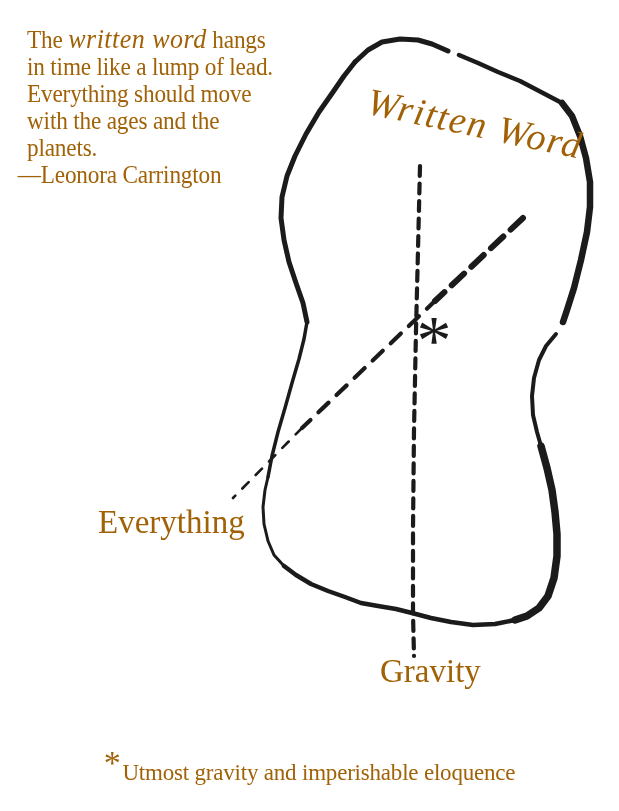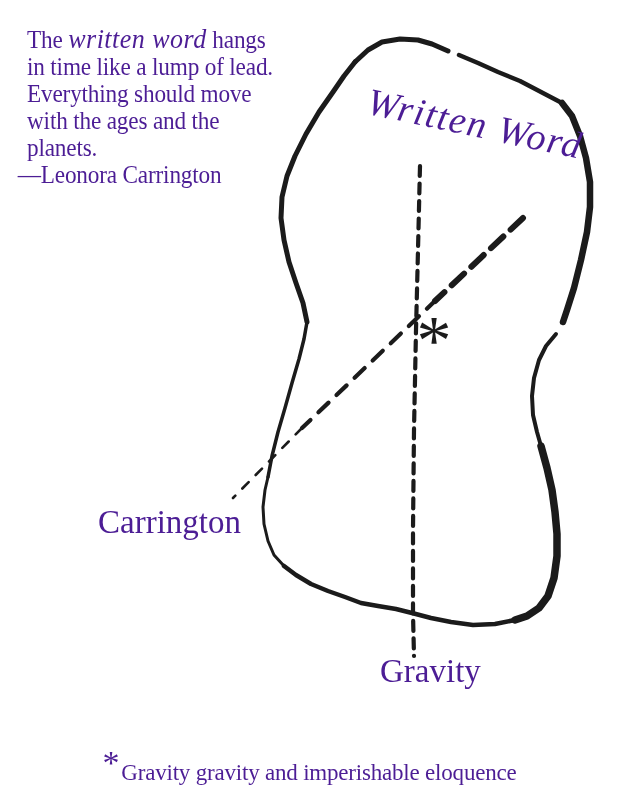--- a/index.html
+++ b/index.html
@@ -1,20 +1,20 @@
 <!DOCTYPE html>
 <html><head>
 <meta charset="utf-8">
 <style>
   html,body{margin:0;padding:0;background:#ffffff;}
   .page{
     position:relative;
     width:619px;height:811px;
     background:#ffffff;
-    color:#4c1d95;
+    color:#a16207;
     font-family:"Liberation Serif", serif;
     overflow:hidden;
   }
   .quote{
     position:absolute;left:27px;top:25px;
     font-size:25px;line-height:27px;
     letter-spacing:-0.2px;
     transform:scaleX(0.93);
     transform-origin:left top;
     white-space:nowrap;
@@ -85,20 +85,20 @@
       <path stroke-width="6" stroke-dasharray="17 10" d="M523 218 L435 301"></path>
       <path stroke-width="4.2" stroke-dasharray="14 11" d="M437 299 L302 428"></path>
       <path stroke-width="2.6" stroke-dasharray="9 10" d="M302 428 L233 498"></path>
     </g>
 
     <text x="434" y="364" font-size="70" text-anchor="middle" font-family="Liberation Serif, serif" fill="#1b1b1b" stroke="none">*</text>
   </svg>
 
   <div class="blob-label">Written Word</div>
 
-  <div class="axis-label eloquence">Carrington</div>
+  <div class="axis-label eloquence">Everything</div>
   <div class="axis-label gravity">Gravity</div>
 
   <div class="footnote">
-    <span class="fn-star">*</span><span>Gravity gravity and imperishable eloquence</span>
+    <span class="fn-star">*</span><span>Utmost gravity and imperishable eloquence</span>
   </div>
 
 </div>
 
 </body></html>

